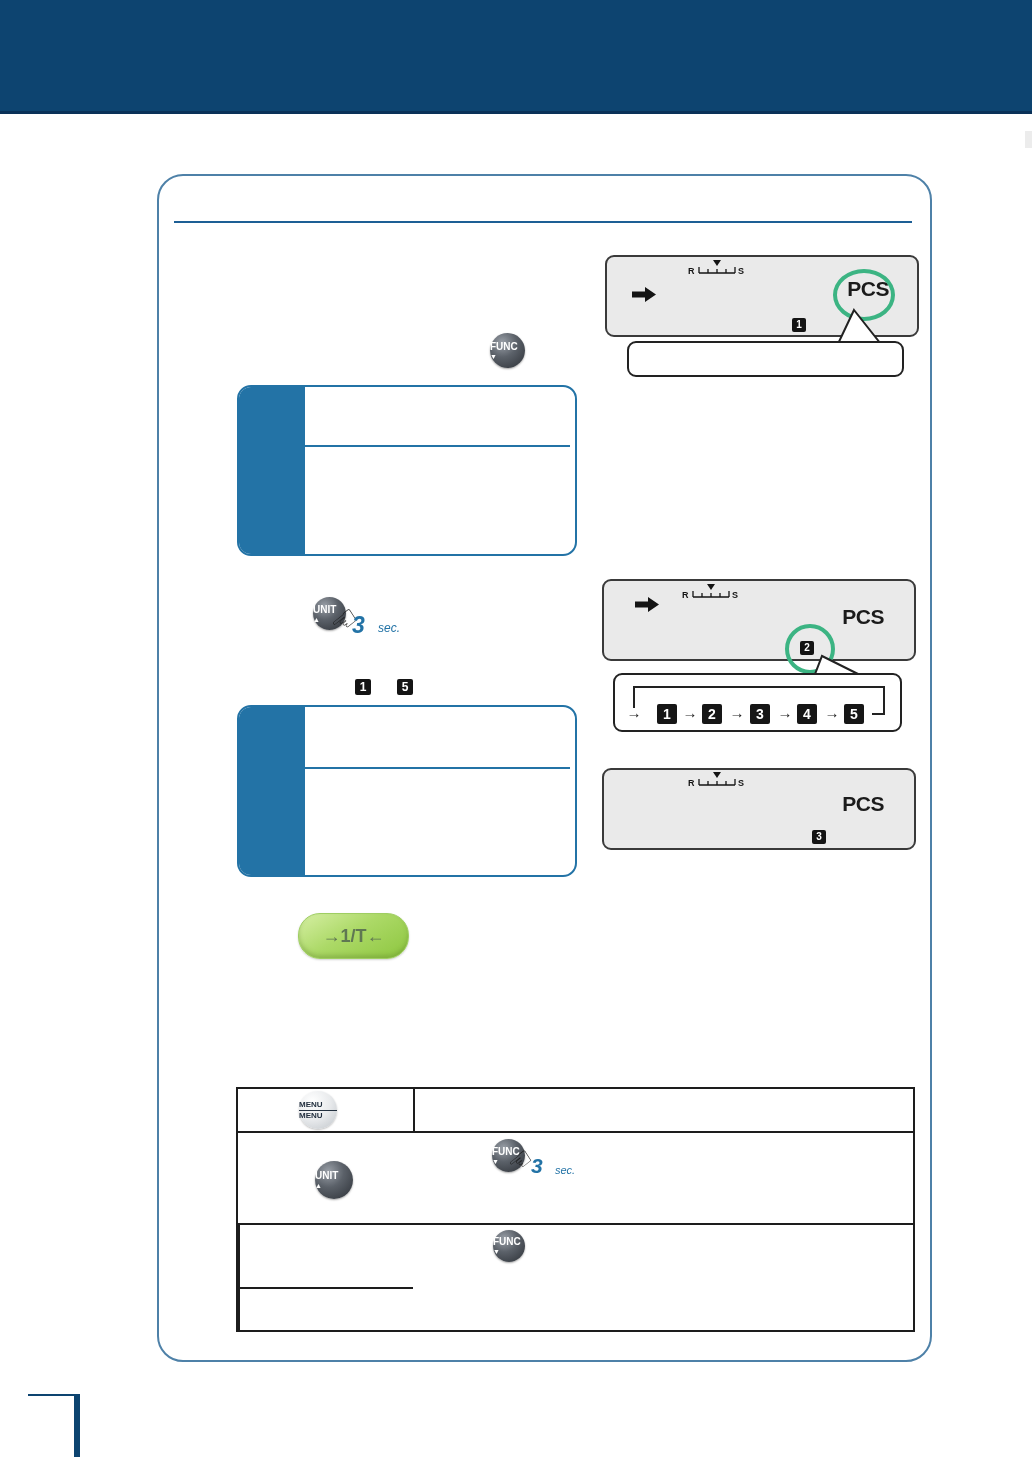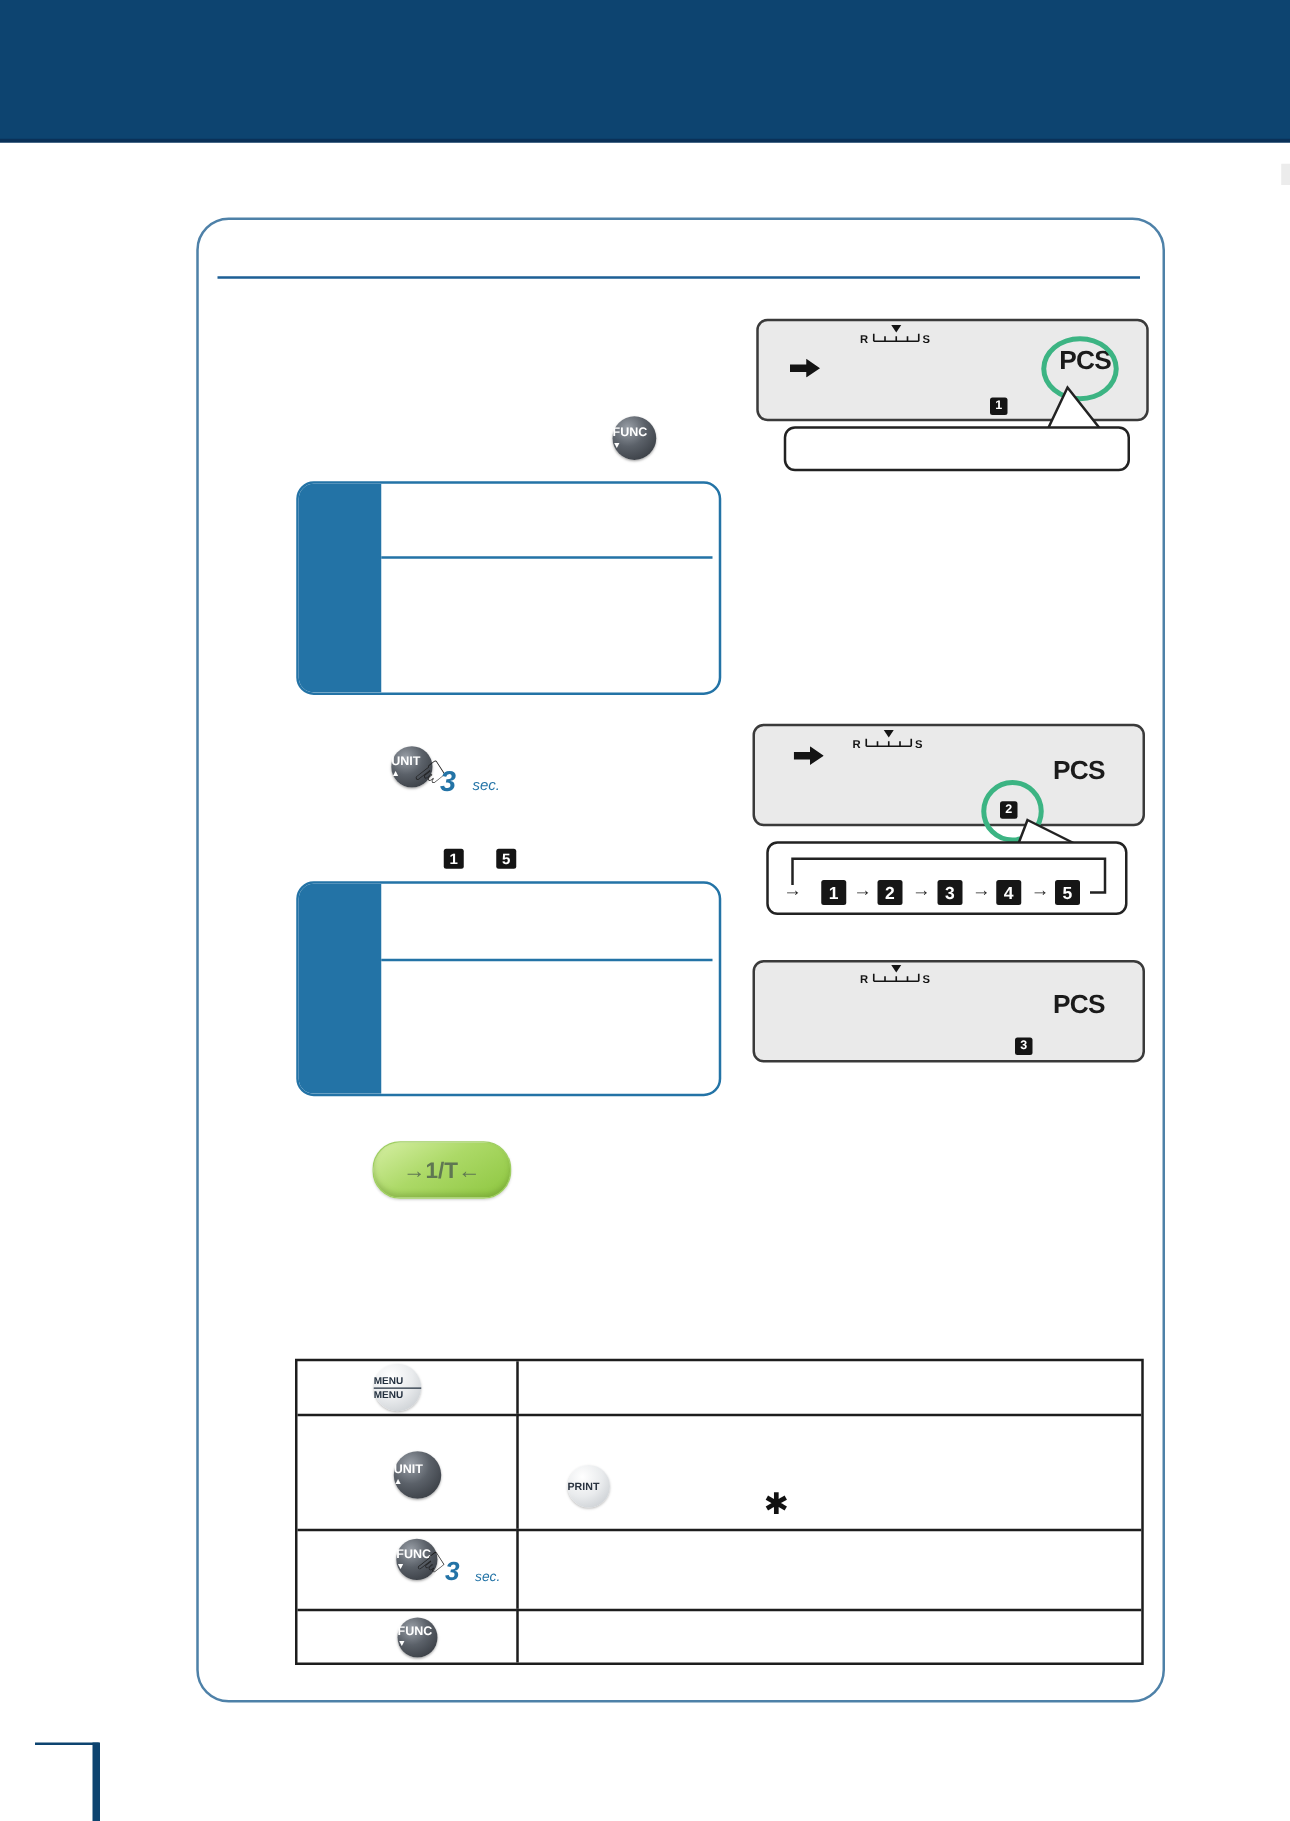--- a/index.html
+++ b/index.html
@@ -185,26 +185,20 @@
       </div>
     </div>
     <div class="tc r1 c2"></div>
 
     <div class="tc c1">
       <div class="btn-dark" style="left:77px;top:28px;width:38px;height:38px;">
         <span class="btn-label">UNIT</span>
         <span class="btn-arr">▲</span>
       </div>
     </div>
-    <div class="tc c2">
-      <div class="btn-silver" style="left:39px;top:39px;width:34px;height:34px;">
-        <span class="print-label">PRINT</span>
-      </div>
-      <span class="note-mark" style="left:196px;top:56px;">✱</span>
-    </div>
 
     <div class="tc c1">
       <div class="btn-dark" style="left:79px;top:6px;width:33px;height:33px;">
         <span class="btn-label">FUNC</span>
         <span class="btn-arr">▼</span>
       </div>
       <span class="hand" style="left:95px;top:12px;font-size:27px;">☜</span>
       <span class="hold-num" style="left:118px;top:21px;font-size:21px;">3</span>
       <span class="hold-sec" style="left:142px;top:31px;font-size:11px;">sec.</span>
     </div>

